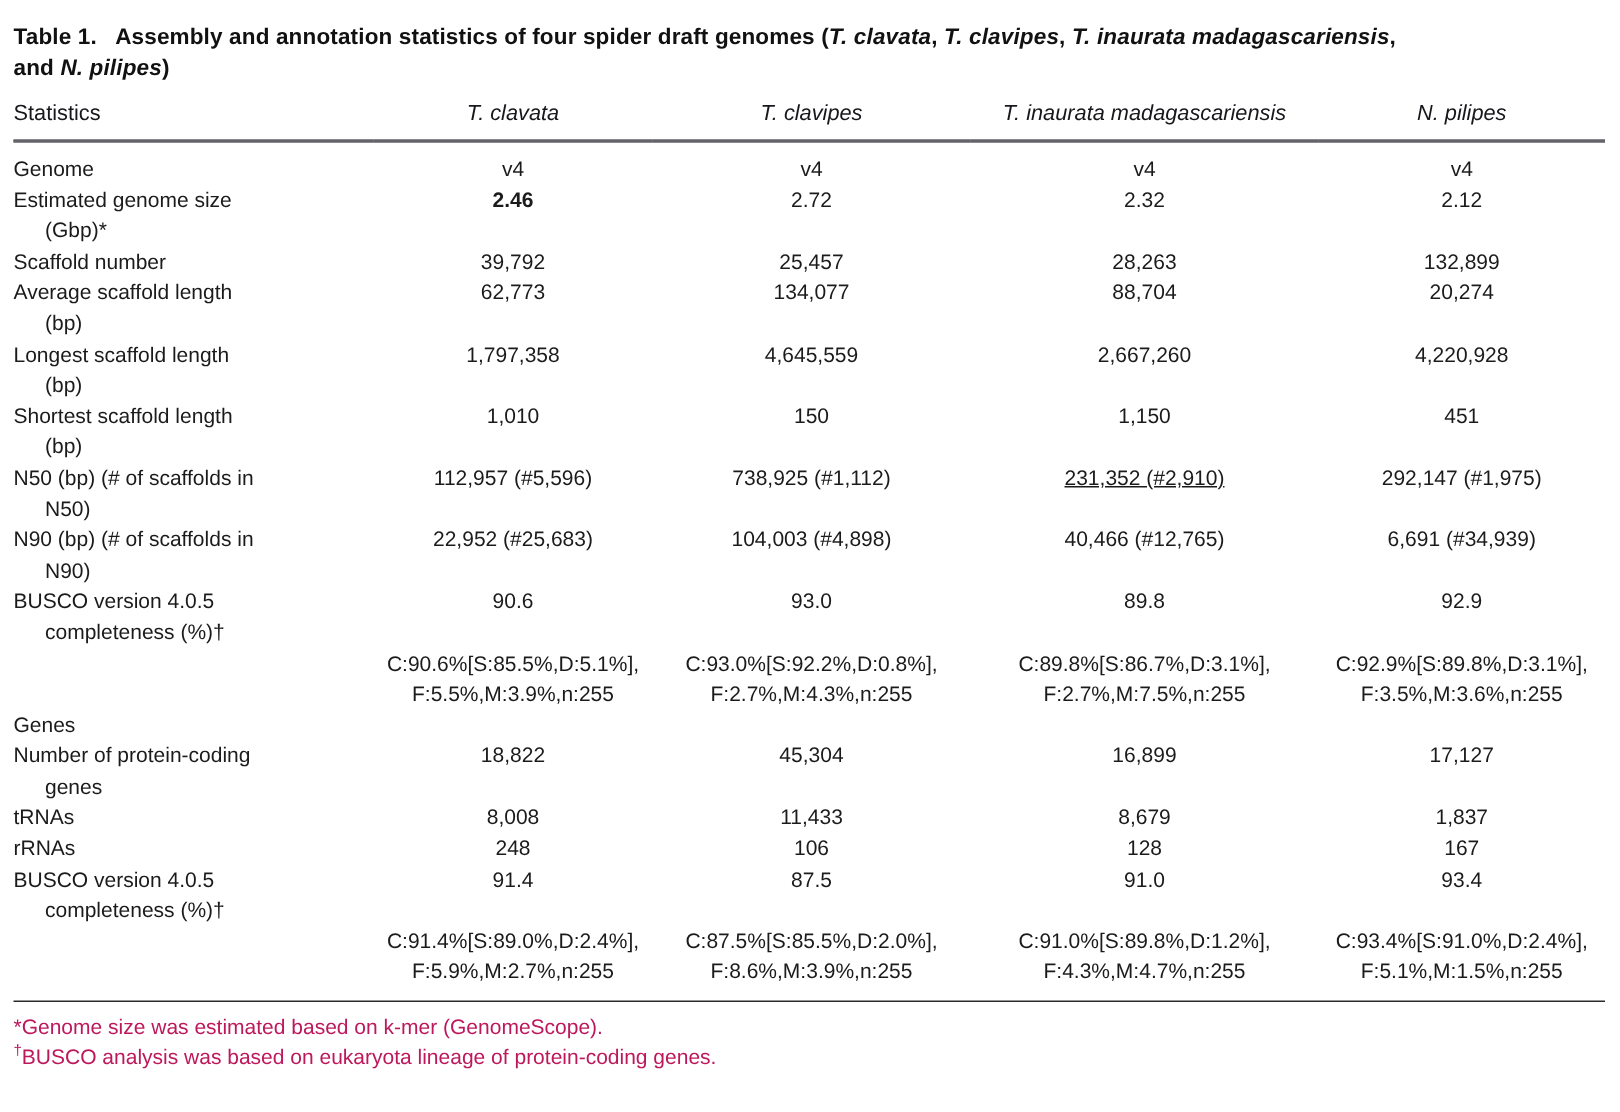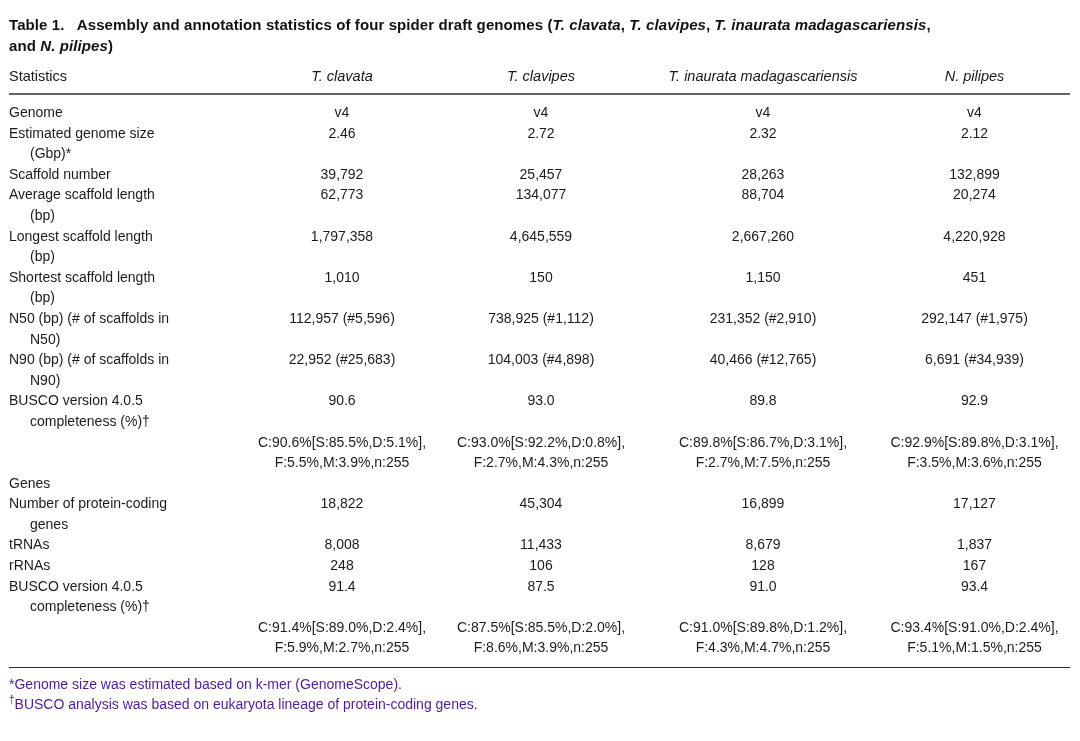--- a/index.html
+++ b/index.html
@@ -38,21 +38,21 @@
   tbody tr.first-row td { padding-top:7px; }
   .lbl-line { display:block; }
   .lbl-line.cont { padding-left:21px; }
   .val-line { display:block; }
 
   .footnotes {
     width:1061px; margin-top:9px;
     border-top:1.5px solid #2a2a2a;
     padding-top:6px;
   }
-  .footnote { font-size:14px; line-height:20px; color:#4c1d95; }
+  .footnote { font-size:14px; line-height:20px; color:#be185d; }
   .footnote sup { font-size:10px; line-height:0; }
 </style>
 </head>
 <body>
 
 <div class="page">
 
   <div class="table-title">
     <div><span>Table 1.&nbsp;&nbsp; Assembly and annotation statistics of four spider draft genomes (</span><span class="ital">T. clavata</span><span>, </span><span class="ital">T. clavipes</span><span>, </span><span class="ital">T. inaurata madagascariensis</span><span>,</span></div>
     <div><span>and </span><span class="ital">N. pilipes</span><span>)</span></div>
@@ -92,21 +92,21 @@
           <td>
             <span class="val-line" style="min-height: 20.6px;">v4</span>
           </td>
         </tr>
         <tr>
           <td class="label-cell">
             <span class="lbl-line">Estimated genome size</span>
             <span class="lbl-line cont">(Gbp)*</span>
           </td>
           <td>
-            <span class="val-line" style="min-height: 20.6px;">2.46</span>
+            <span class="val-line" style="min-height: 20.6px; font-weight: bold;">2.46</span>
           </td>
           <td>
             <span class="val-line" style="min-height: 20.6px;">2.72</span>
           </td>
           <td>
             <span class="val-line" style="min-height: 20.6px;">2.32</span>
           </td>
           <td>
             <span class="val-line" style="min-height: 20.6px;">2.12</span>
           </td>
@@ -187,21 +187,21 @@
             <span class="lbl-line">N50 (bp) (# of scaffolds in</span>
             <span class="lbl-line cont">N50)</span>
           </td>
           <td>
             <span class="val-line" style="min-height: 20.6px;">112,957 (#5,596)</span>
           </td>
           <td>
             <span class="val-line" style="min-height: 20.6px;">738,925 (#1,112)</span>
           </td>
           <td>
-            <span class="val-line" style="min-height: 20.6px;">231,352 (#2,910)</span>
+            <span class="val-line" style="min-height: 20.6px; text-decoration: underline;">231,352 (#2,910)</span>
           </td>
           <td>
             <span class="val-line" style="min-height: 20.6px;">292,147 (#1,975)</span>
           </td>
         </tr>
         <tr>
           <td class="label-cell">
             <span class="lbl-line">N90 (bp) (# of scaffolds in</span>
             <span class="lbl-line cont">N90)</span>
           </td>

